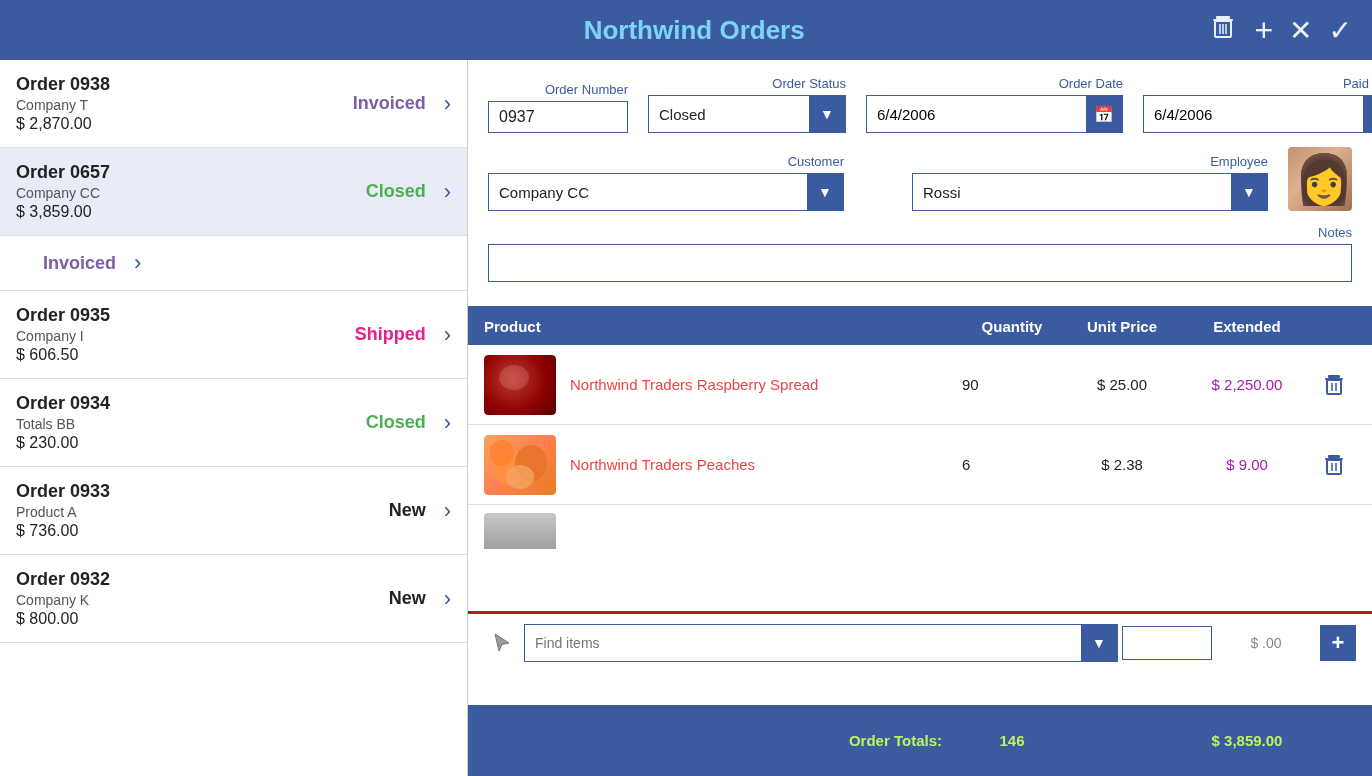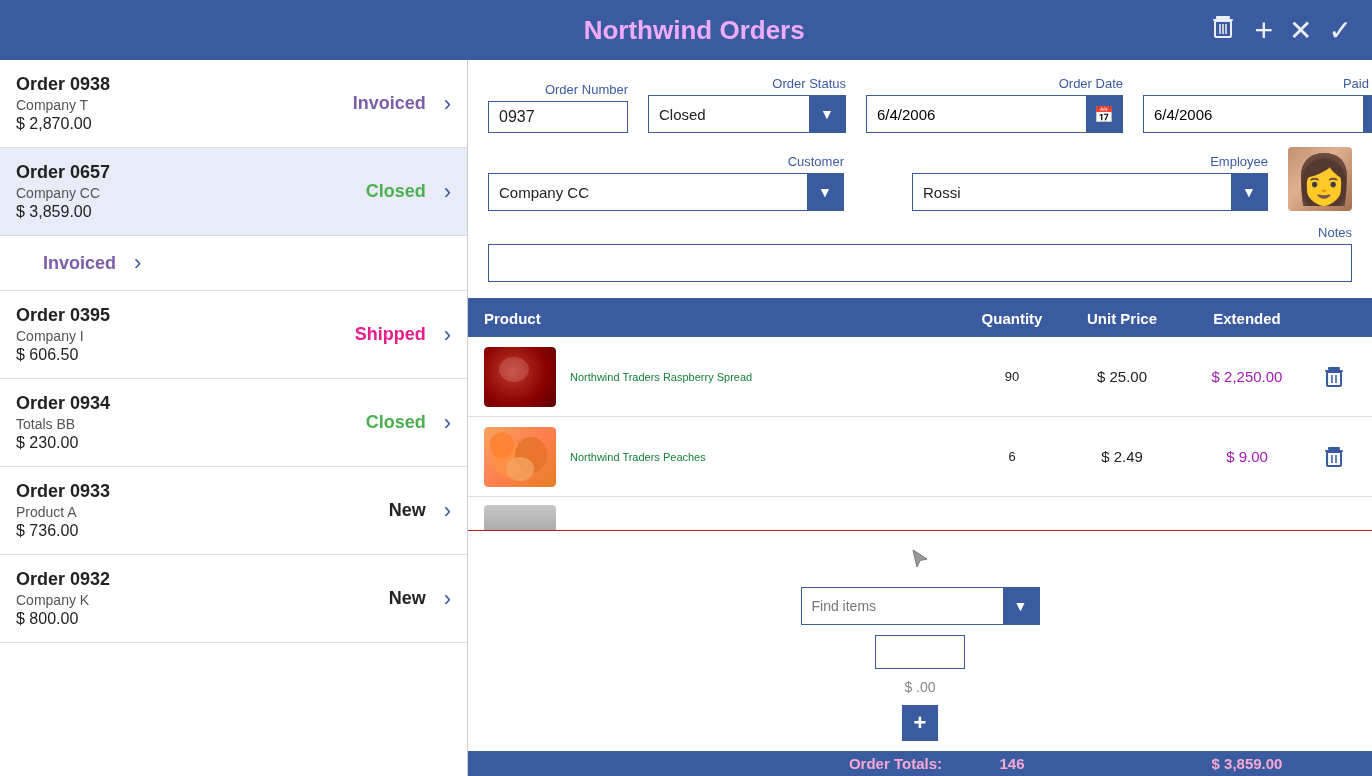--- a/index.html
+++ b/index.html
@@ -12,21 +12,21 @@
       display: flex;
       align-items: center;
       justify-content: space-between;
       padding: 0 20px;
       height: 60px;
       flex-shrink: 0;
     }
     .app-title {
       font-size: 26px;
       font-weight: bold;
-      color: #f0abfc;
+      color: #7dd3fc;
       flex: 1;
       text-align: center;
     }
     .header-actions {
       display: flex;
       gap: 16px;
       align-items: center;
     }
     .header-icon {
       color: white;
@@ -274,27 +274,27 @@
     .img-peaches {
       width: 72px;
       height: 60px;
       background: linear-gradient(135deg, #f4a460 0%, #ff7f50 50%, #e67e22 100%);
       border-radius: 4px;
       position: relative;
     }
 
     .product-name {
       flex: 1;
-      font-size: 11px;
-      color: #15803d;
+      font-size: 15px;
+      color: #ef4444;
     }
     .product-qty {
       width: 100px;
-      text-align: center;
-      font-size: 13px;
+      text-align: left;
+      font-size: 15px;
       color: #222;
     }
     .product-price {
       width: 120px;
       text-align: center;
       font-size: 15px;
       color: #222;
     }
     .product-extended {
       width: 130px;
@@ -310,25 +310,24 @@
       cursor: pointer;
       color: #3a5ba0;
       font-size: 20px;
     }
 
     
     .add-item-row {
       display: flex;
       align-items: center;
       padding: 10px 16px;
-      border-top: 1px solid #b91c1c;
+      border-top: 3px solid #b91c1c;
       background: white;
-      gap: 10px;
+      gap: 4px;
       flex-shrink: 0;
-      flex-direction: column;
     }
     .cursor-dot {
       width: 36px;
       height: 36px;
       display: flex;
       align-items: center;
       justify-content: center;
       color: #888;
       font-size: 18px;
     }
@@ -369,27 +368,28 @@
       align-items: center;
       justify-content: center;
       cursor: pointer;
       font-size: 22px;
       font-weight: bold;
     }
 
     
     .totals-row {
       background: #3a5ba0;
-      color: #f9a8d4;
-      display: flex;
-      align-items: center;
-      padding: 4px 16px;
+      color: #bef264;
+      display: flex;
+      align-items: center;
+      padding: 27px 16px;
       font-size: 15px;
       font-weight: 600;
       flex-shrink: 0;
+      margin-top: 33px;
     }
     .totals-label { flex: 1; text-align: right; margin-right: 20px; }
     .totals-qty { width: 100px; text-align: center; }
     .totals-space { width: 120px; }
     .totals-amount { width: 130px; text-align: center; }
     .totals-action { width: 44px; }
 
     
     .product-row-partial {
       display: flex;
@@ -445,21 +445,21 @@
     </div>
     <span class="order-status status-closed">Closed</span>
     <span class="order-chevron">›</span>
   </div>
         <div class="order-item">
     <span class="order-status status-invoiced">Invoiced</span>
     <span class="order-chevron">›</span>
   </div>
         <div class="order-item">
     <div class="order-info">
-      <div class="order-name">Order 0395</div>
+      <div class="order-name">Order 0935</div>
       <div class="order-company">Company I</div>
       <div class="order-amount">$ 606.50</div>
     </div>
     <span class="order-status status-shipped">Shipped</span>
     <span class="order-chevron">›</span>
   </div>
         <div class="order-item">
     <div class="order-info">
       <div class="order-name">Order 0934</div>
       <div class="order-company">Totals BB</div>
@@ -532,21 +532,21 @@
         <div class="form-field" style="flex:1;padding-left:48px;">
           <span class="field-label">Employee</span>
           <div class="field-select-wrapper">
             <input class="field-select-inner" style="min-width: 200px;" type="text" value="Rossi">
             <div class="select-btn">▼</div>
           </div>
         </div>
         <div class="employee-photo-placeholder"></div>
       </div>
 
-      <div class="form-row" style="margin-bottom:0;">
+      <div class="form-row" style="margin-bottom:8px;">
         <div class="form-field" style="flex:1;">
           <span class="field-label">Notes</span>
           <textarea class="notes-field" style=""></textarea>
         </div>
       </div>
     </div>
 
     <div class="products-section">
 
       <div class="table-header">
@@ -584,21 +584,21 @@
               <svg width="72" height="60" viewBox="0 0 72 60" xmlns="http://www.w3.org/2000/svg">
                 <ellipse cx="25" cy="32" rx="16" ry="18" fill="#ff9040" opacity="0.9"></ellipse>
                 <ellipse cx="47" cy="28" rx="16" ry="18" fill="#e8732a" opacity="0.9"></ellipse>
                 <ellipse cx="36" cy="42" rx="14" ry="12" fill="#f4a460" opacity="0.8"></ellipse>
                 <ellipse cx="18" cy="18" rx="12" ry="13" fill="#ff7f30" opacity="0.8"></ellipse>
               </svg>
             </div>
           </div>
           <span class="product-name">Northwind Traders Peaches</span>
           <span class="product-qty">6</span>
-          <span class="product-price">$ 2.49</span>
+          <span class="product-price">$ 2.38</span>
           <span class="product-extended">$ 9.00</span>
           <div class="delete-btn">
             <svg width="22" height="24" viewBox="0 0 22 24" fill="none">
               <rect x="5" y="2" width="12" height="3" rx="1" fill="#3a5ba0"></rect>
               <rect x="2" y="5" width="18" height="2" rx="1" fill="#3a5ba0"></rect>
               <rect x="4" y="7" width="14" height="14" rx="1" fill="none" stroke="#3a5ba0" stroke-width="2"></rect>
               <line x1="9" y1="10" x2="9" y2="18" stroke="#3a5ba0" stroke-width="1.5"></line>
               <line x1="13" y1="10" x2="13" y2="18" stroke="#3a5ba0" stroke-width="1.5"></line>
             </svg>
           </div>

